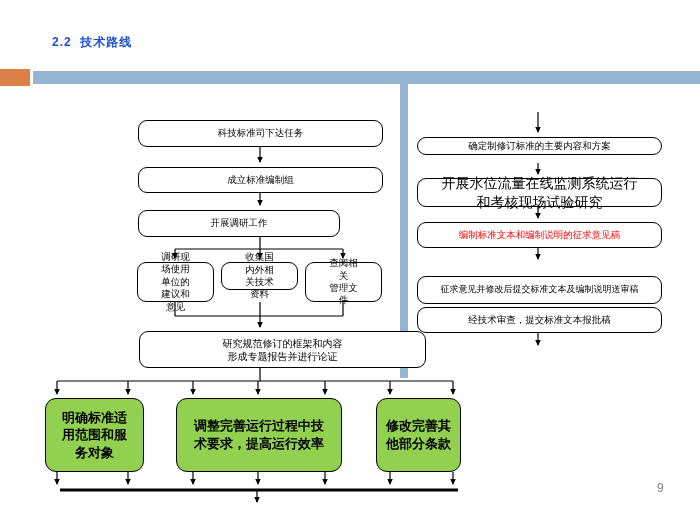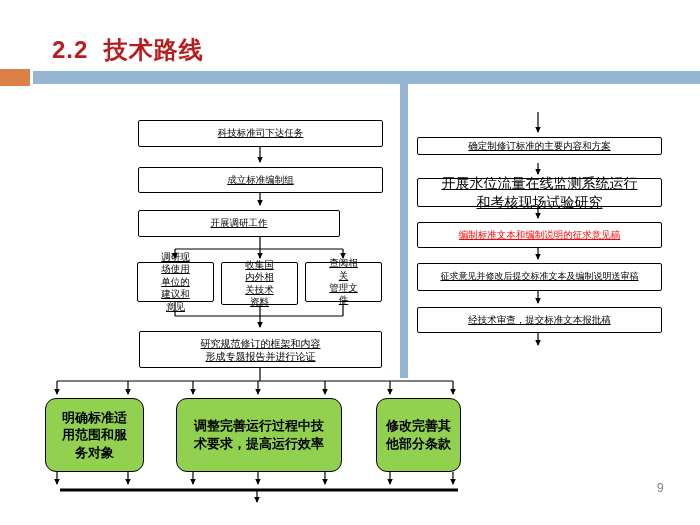--- a/index.html
+++ b/index.html
@@ -1,33 +1,32 @@
 <!DOCTYPE html>
 <html><head>
 <meta charset="utf-8">
 <style>
   html,body{margin:0;padding:0;background:#fff;}
   .slide{
     position:relative;width:700px;height:525px;background:#ffffff;overflow:hidden;
     font-family:"Liberation Sans","DejaVu Sans",sans-serif;color:#000;
   }
   .title{
-    position:absolute;left:52px;top:34px;font-size:24px;font-weight:bold;
-    color:#b91c1c;letter-spacing:1px;white-space:pre;
+    position:absolute;left:52px;top:34px;font-size:12px;font-weight:bold;
+    color:#1d4ed8;letter-spacing:1px;white-space:pre;
   }
   .accent-orange{position:absolute;left:0;top:69px;width:30px;height:17px;background:#DD8047;}
   .accent-band{position:absolute;left:33px;top:71px;width:667px;height:13px;background:#94B6D2;}
   .divider{position:absolute;left:400px;top:84px;width:8px;height:294px;background:#94B6D2;}
   svg.connectors{position:absolute;left:0;top:0;width:700px;height:525px;}
   .fbox{
-    position:absolute;box-sizing:border-box;border:1px solid #000;border-radius:2px;
+    position:absolute;box-sizing:border-box;border:1px solid #000;border-radius:9px;
     background:#fff;display:flex;align-items:center;justify-content:center;
     text-align:center;font-size:9.5px;line-height:1.3;white-space:pre-line;
     padding:1px 19px;
-    text-decoration:underline;
   }
   .fbox.red{color:#FF0000;}
   .gbox{
     position:absolute;box-sizing:border-box;border:1px solid #000;border-radius:11px;
     background:#92D050;display:flex;align-items:center;justify-content:center;
     text-align:center;font-size:13px;font-weight:bold;line-height:1.35;white-space:pre-line;
     padding:2px 4px;
   }
   .pagenum{position:absolute;left:657px;top:481px;font-size:12px;color:#7F7F7F;}
 </style>
@@ -88,31 +87,31 @@
       <line x1="538" y1="333" x2="538" y2="345" marker-end="url(#ah)"></line>
     </g>
   </svg>
 
   <div class="fbox" style="left:138px;top:120px;width:245px;height:27px;">科技标准司下达任务</div>
   <div class="fbox" style="left:138px;top:167px;width:245px;height:26px;">成立标准编制组</div>
   <div class="fbox" style="left:138px;top:210px;width:202px;height:27px;">开展调研工作</div>
   <div class="fbox" style="left:137px;top:262px;width:77px;height:40px;">调研现场使用
 单位的建议和
 意见</div>
-  <div class="fbox" style="left:221px;top:262px;width:77px;height:43px;">收集国内外相
+  <div class="fbox" style="left:221px;top:262px;width:77px;height:28px;">收集国内外相
 关技术资料</div>
   <div class="fbox" style="left:305px;top:262px;width:77px;height:40px;">查阅相关
 管理文件</div>
-  <div class="fbox" style="left:139px;top:331px;width:243px;height:37px;font-size:10px;">研究规范修订的框架和内容
+  <div class="fbox" style="left:139px;top:331px;width:287px;height:37px;font-size:10px;">研究规范修订的框架和内容
 形成专题报告并进行论证</div>
 
   <div class="fbox" style="left:417px;top:137px;width:245px;height:18px;">确定制修订标准的主要内容和方案</div>
   <div class="fbox" style="left:417px;top:178px;width:245px;height:29px;font-size:14px;">开展水位流量在线监测系统运行和考核现场试验研究</div>
   <div class="fbox red" style="left:417px;top:222px;width:245px;height:26px;">编制标准文本和编制说明的征求意见稿</div>
-  <div class="fbox" style="left:417px;top:263px;width:245px;height:28px;font-size:9px;">征求意见并修改后提交标准文本及编制说明送审稿</div>
+  <div class="fbox" style="left:417px;top:276px;width:245px;height:28px;font-size:9px;">征求意见并修改后提交标准文本及编制说明送审稿</div>
   <div class="fbox" style="left:417px;top:307px;width:245px;height:26px;">经技术审查，提交标准文本报批稿</div>
 
   <div class="gbox" style="left:45px;top:398px;width:99px;height:74px;">明确标准适
 用范围和服
 务对象</div>
   <div class="gbox" style="left:176px;top:398px;width:166px;height:74px;">调整完善运行过程中技
 术要求，提高运行效率</div>
   <div class="gbox" style="left:376px;top:398px;width:85px;height:74px;">修改完善其
 他部分条款</div>
 

